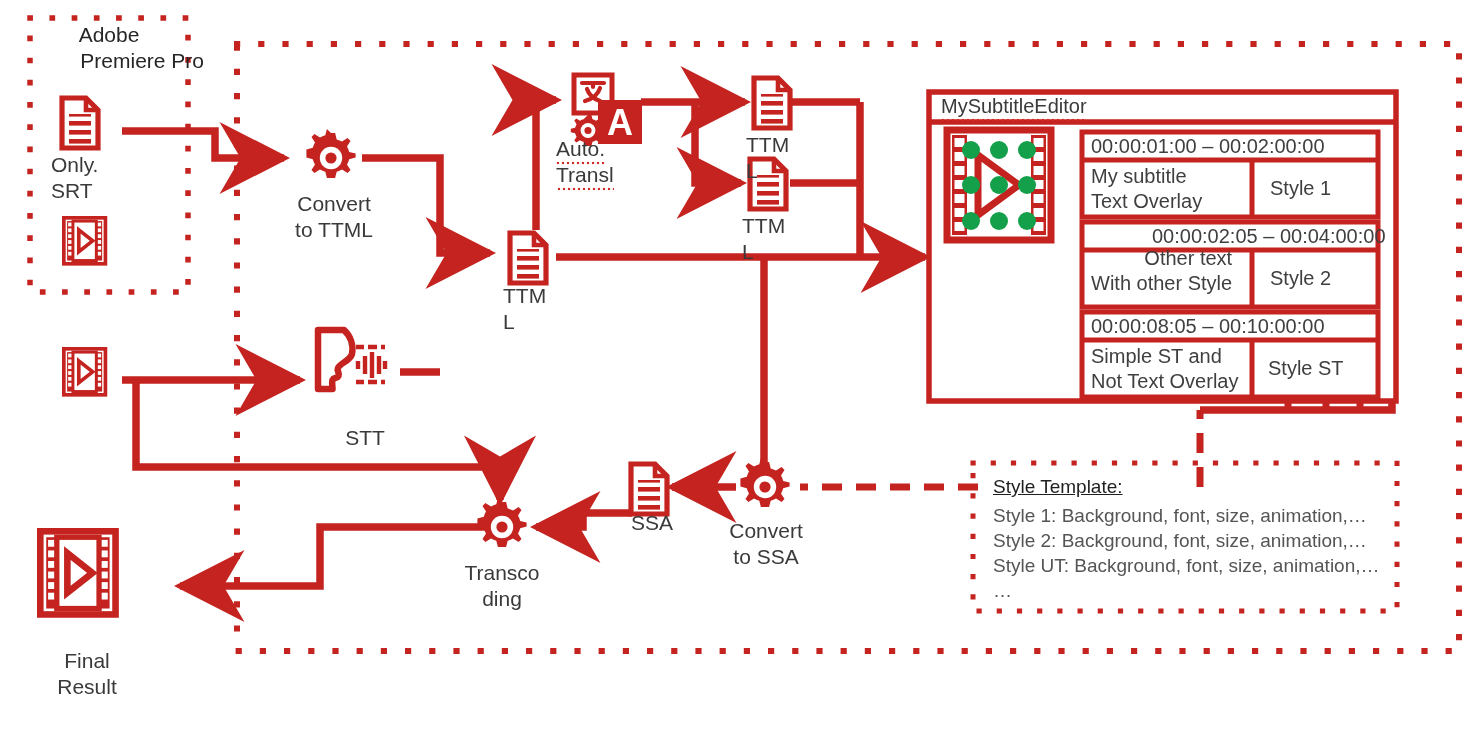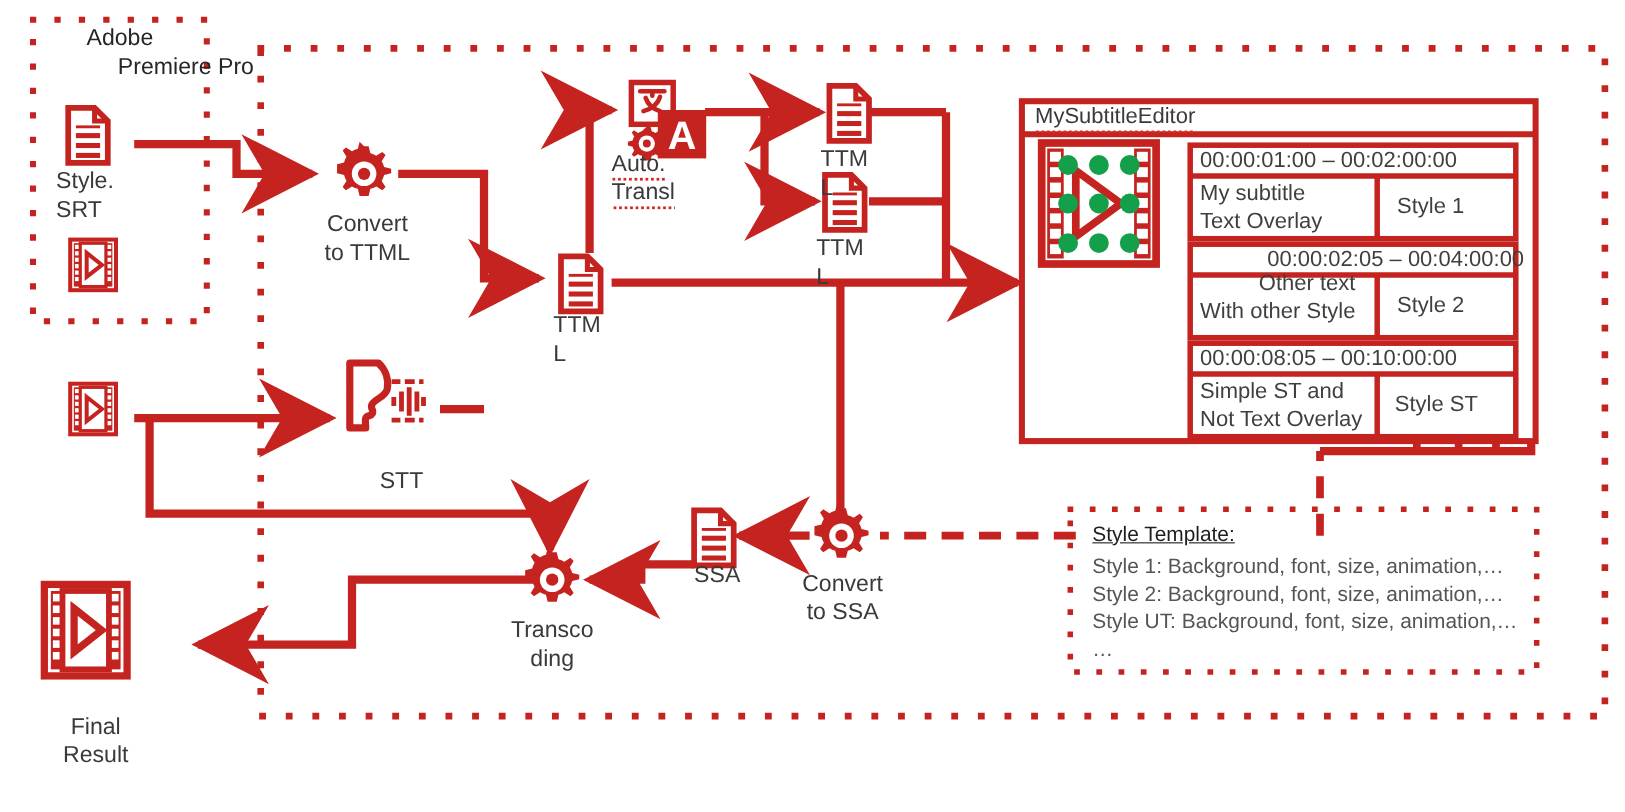--- a/index.html
+++ b/index.html
@@ -192,22 +192,22 @@
         <line x1="1082" y1="250" x2="1378" y2="250"></line>
         <line x1="1252" y1="250" x2="1252" y2="307"></line>
         <rect x="1082" y="312" width="296" height="85"></rect>
         <line x1="1082" y1="340" x2="1378" y2="340"></line>
         <line x1="1252" y1="340" x2="1252" y2="397"></line>
       </g>
     </g>
   </svg>
 
   <div class="lbl dark" style="left:44px;top:22px;width:130px;text-align:center;">Adobe</div>
-  <div class="lbl dark" style="left:44px;top:48px;width:160px;text-align:center;margin-left:45px;">Premiere Pro</div>
-  <div class="lbl" style="left:31px;top:152px;width:110px;text-align:left;padding-left:20px;">Style.
+  <div class="lbl dark" style="left:44px;top:48px;width:160px;text-align:right;">Premiere Pro</div>
+  <div class="lbl" style="left:31px;top:152px;width:110px;text-align:left;padding-left:20px;">Only.
 SRT</div>
 
   <div class="lbl" style="left:256px;top:191px;width:156px;">Convert
 to TTML</div>
   <div class="lbl" style="left:470px;top:283px;width:110px;text-align:left;padding-left:33px;">TTM
 L</div>
   <div class="lbl" style="left:540px;top:136px;width:160px;text-align:left;padding-left:16px;"><span class="sqg">Auto.
 Transl</span></div>
   <div class="lbl" style="left:713px;top:132px;width:110px;text-align:left;padding-left:33px;">TTM
 L</div>

